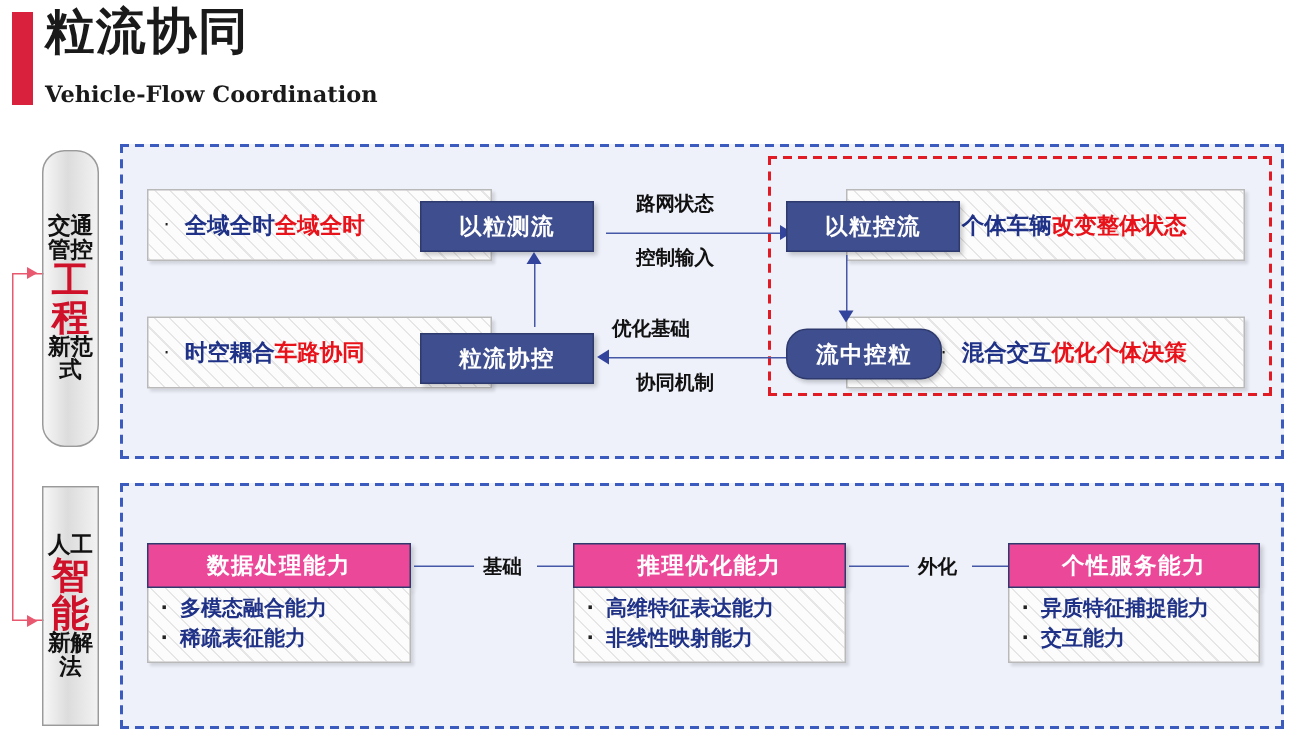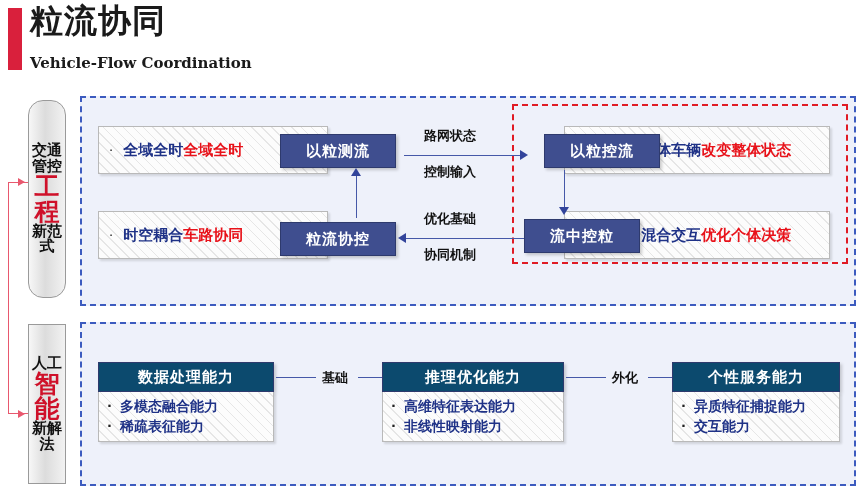--- a/index.html
+++ b/index.html
@@ -80,21 +80,21 @@
   .vline{position:absolute;width:0;border-left:1.6px solid #4558a8;}
   .arrow-r{position:absolute;width:0;height:0;border-top:5px solid transparent;border-bottom:5px solid transparent;border-left:8px solid #32449b;}
   .arrow-l{position:absolute;width:0;height:0;border-top:5px solid transparent;border-bottom:5px solid transparent;border-right:8px solid #32449b;}
   .arrow-u{position:absolute;width:0;height:0;border-left:5px solid transparent;border-right:5px solid transparent;border-bottom:8px solid #32449b;}
   .arrow-d{position:absolute;width:0;height:0;border-left:5px solid transparent;border-right:5px solid transparent;border-top:8px solid #32449b;}
 
   
   .card{position:absolute;box-sizing:border-box;}
   .card-head{
     box-sizing:border-box;width:100%;height:30px;
-    background:#0c4a6e;border:1px solid #2e3a6d;
+    background:#ec4899;border:1px solid #2e3a6d;
     color:#fff;font-size:15px;font-weight:bold;
     display:flex;align-items:center;justify-content:center;letter-spacing:1px;
     box-shadow:2px 2px 3px rgba(0,0,0,.18);
   }
   .card-body{
     box-sizing:border-box;width:100%;
     border:1px solid #b9b9b9;border-top:none;
     background-color:#fcfcfc;
     background-image:repeating-linear-gradient(45deg,#e6e6e6 0,#e6e6e6 1px,#fcfcfc 1px,#fcfcfc 7px);
     padding:4px 0 4px 8px;
@@ -156,40 +156,40 @@
 <div class="vline" style="left:356px;top:176px;height:42px;"></div>
 <div class="arrow-u" style="left:351px;top:168px;"></div>
 
 <div class="hline" style="left:404px;top:155px;width:120px;"></div>
 <div class="arrow-r" style="left:520px;top:150px;"></div>
 <div class="conn-label" style="left:424px;top:127px;">路网状态</div>
 <div class="conn-label" style="left:424px;top:163px;">控制输入</div>
 
 <div class="hline" style="left:404px;top:238px;width:120px;"></div>
 <div class="arrow-l" style="left:398px;top:233px;"></div>
-<div class="conn-label" style="left:424px;top:210px;text-align:center;">优化基础</div>
+<div class="conn-label" style="left:408px;top:210px;text-align:center;">优化基础</div>
 <div class="conn-label" style="left:424px;top:246px;">协同机制</div>
 
 <div class="hatch-box" style="left:564px;top:126px;width:266px;height:48px;">
   <div class="bullet-row" style="padding-left:62px;text-align:right;">
     <span class="bullet-dot">·</span>
     <span class="txt blue">个体车辆</span>
     <span class="txt red">改变整体状态</span>
   </div>
 </div>
-<div class="btn" style="left:524px;top:134px;width:116px;height:34px;margin-left:20px;">以粒控流</div>
+<div class="btn" style="left:524px;top:134px;width:116px;height:34px;">以粒控流</div>
 
 <div class="hatch-box" style="left:564px;top:211px;width:266px;height:48px;">
   <div class="bullet-row" style="padding-left:62px;">
     <span class="bullet-dot">·</span>
     <span class="txt blue">混合交互</span>
     <span class="txt red">优化个体决策</span>
   </div>
 </div>
-<div class="btn" style="left:524px;top:219px;width:116px;height:34px;">流中控粒</div>
+<div class="btn" style="left:524px;top:219px;width:104px;height:34px;border-radius:14px;">流中控粒</div>
 
 <div class="vline" style="left:564px;top:170px;height:40px;"></div>
 <div class="arrow-d" style="left:559px;top:207px;"></div>
 
 <div class="panel" id="panel-bottom"></div>
 
 <div class="card" style="left:98px;top:362px;width:176px;">
   <div class="card-head">数据处理能力</div>
   <div class="card-body">
     <div class="card-item">

